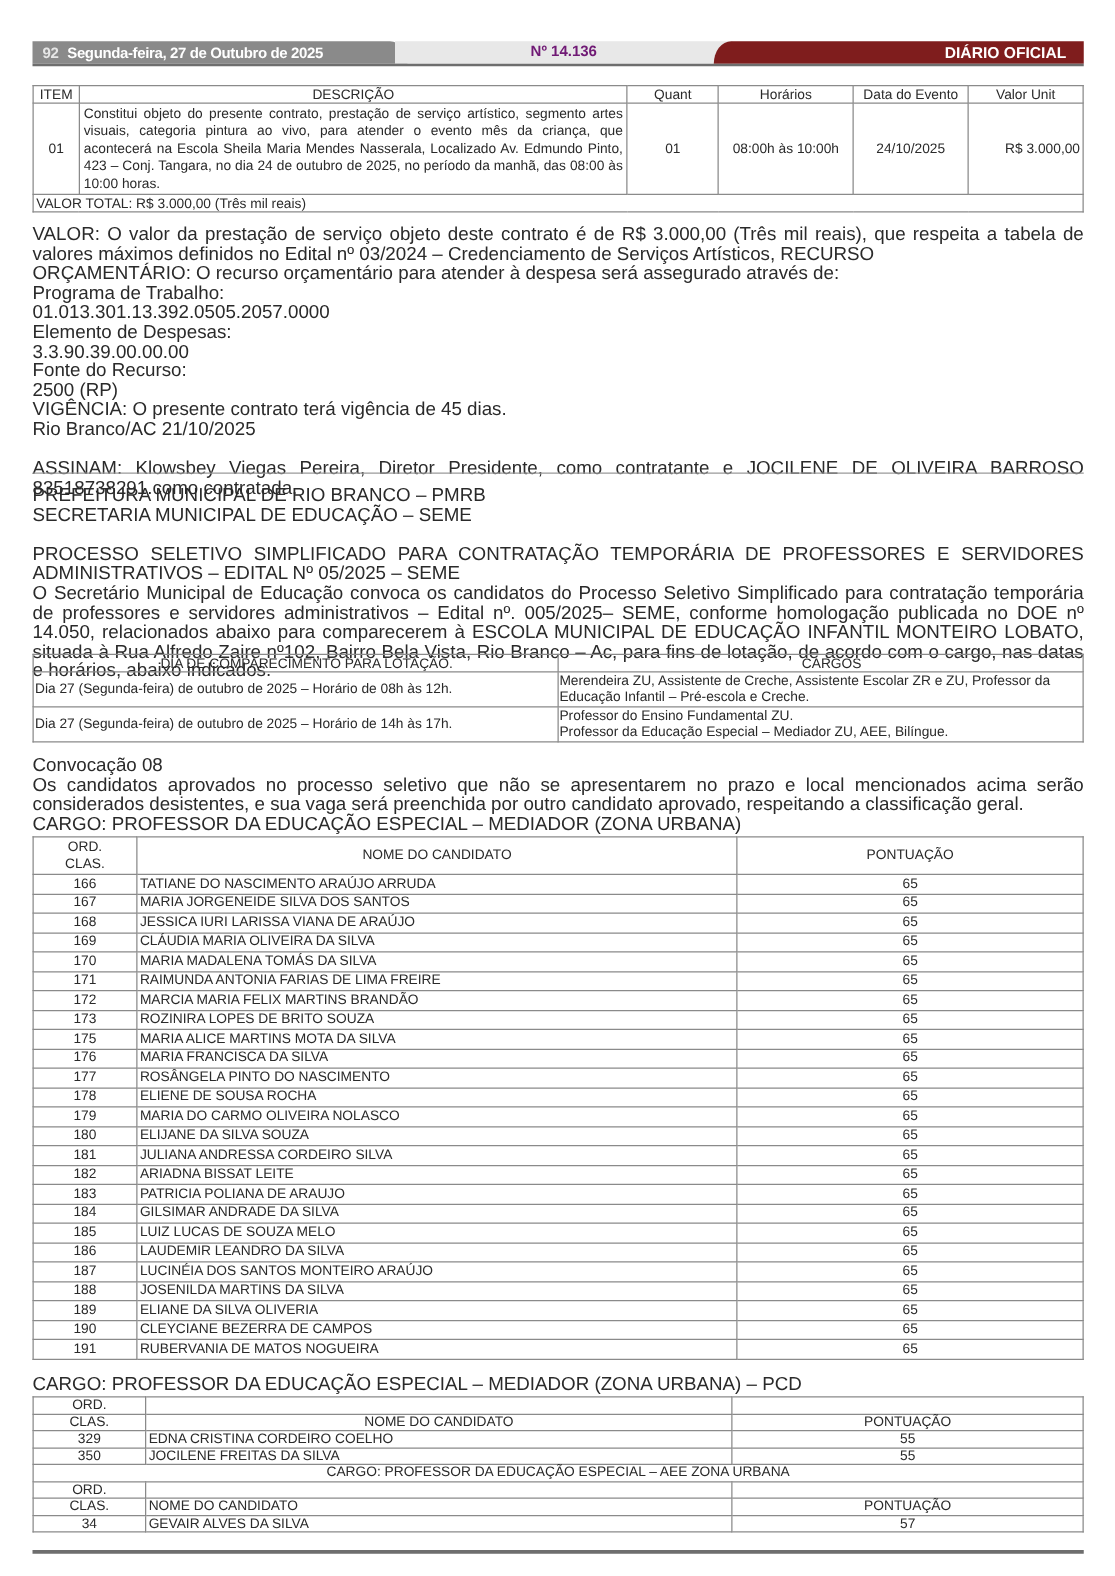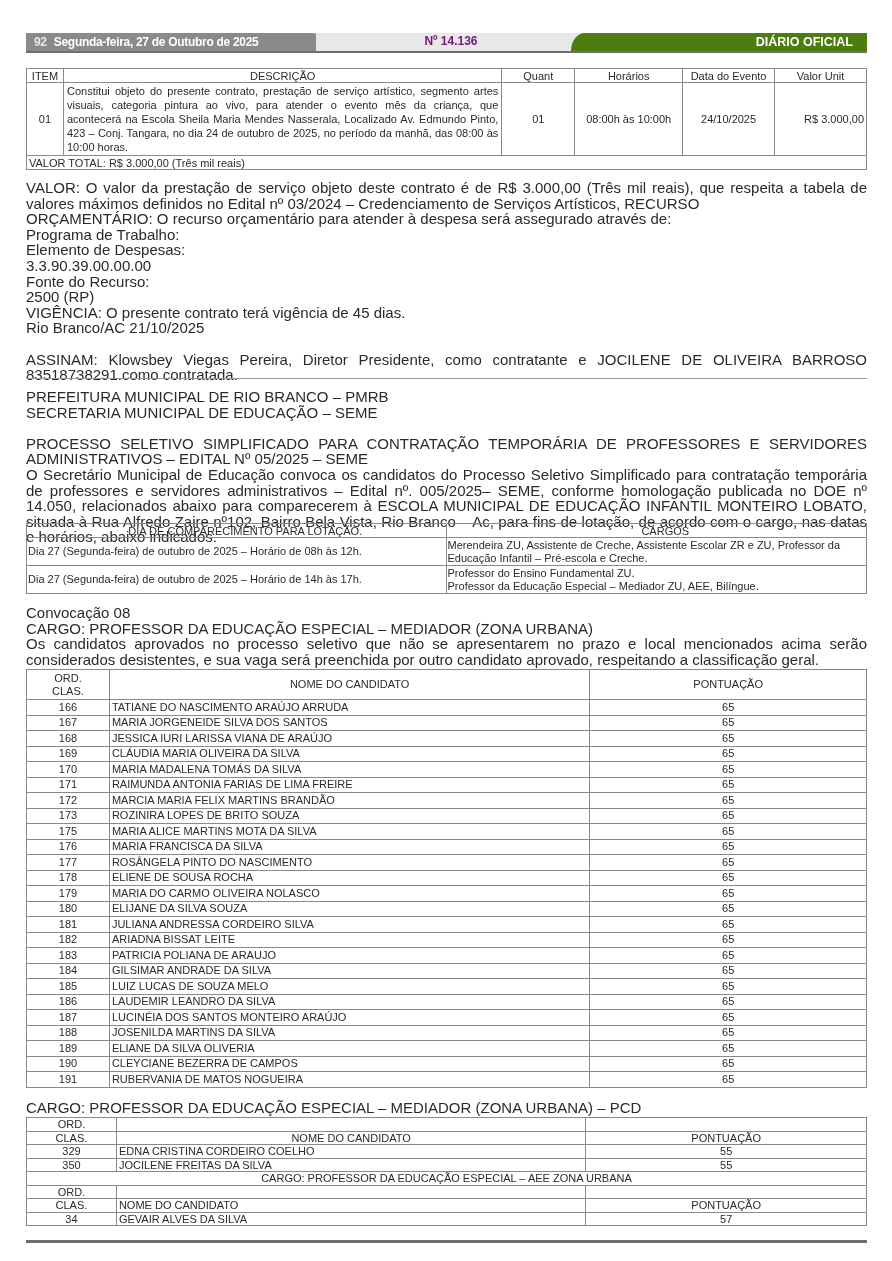--- a/index.html
+++ b/index.html
@@ -8,21 +8,21 @@
   .page { position: absolute; left: 26px; top: 0; width: 841px; }
 
   
   .hdr { position: absolute; top: 33px; left: 0; width: 841px; height: 18px; }
   .hdr-left { position: absolute; left: 0; top: 0; width: 300px; height: 18px; background: #8a8a8a;
               border-top-right-radius: 14px 18px; color: #fff; font-weight: bold; font-size: 12px;
               line-height: 18px; padding-left: 8px; box-sizing: border-box; letter-spacing: -0.3px; }
   .hdr-left .pg { color: #e6e6e6; margin-right: 4px; }
   .hdr-mid { position: absolute; left: 290px; top: 0; width: 270px; height: 18px; background: #e8e8e8;
              text-align: center; font-weight: bold; font-size: 12px; line-height: 16px; color: #701a75; }
-  .hdr-right { position: absolute; left: 545px; top: 0; width: 296px; height: 18px; background: #4d7c0f;
+  .hdr-right { position: absolute; left: 545px; top: 0; width: 296px; height: 18px; background: #7f1d1d;
                border-top-left-radius: 14px 18px; color: #fff; font-weight: bold; font-size: 12.5px;
                line-height: 18px; text-align: right; padding-right: 14px; box-sizing: border-box; }
   .hdr-rule { position: absolute; top: 51px; left: 0; width: 841px; height: 2px; background: #6e6e6e; }
 
   table { border-collapse: collapse; font-size: 11px; color: #2a2a2a; }
   td, th { border: 1px solid #8a8a8a; font-weight: normal; padding: 0 2px; }
 
   .t1 { position: absolute; top: 68px; left: 0; width: 841px; }
   .t1 th { height: 13px; line-height: 12px; text-align: center; }
   .t1 td { text-align: center; }
@@ -97,20 +97,21 @@
     <tr>
       <td class="total" colspan="6">VALOR TOTAL: R$ 3.000,00 (Três mil reais)</td>
     </tr>
   </tbody>
     </table>
 
   <div class="txt" style="top:180px">
     <p>VALOR: O valor da prestação de serviço objeto deste contrato é de R$ 3.000,00 (Três mil reais), que respeita a tabela de valores máximos definidos no Edital nº 03/2024 – Credenciamento de Serviços Artísticos, RECURSO</p>
     <p>ORÇAMENTÁRIO: O recurso orçamentário para atender à despesa será assegurado através de:</p>
     <p>Programa de Trabalho:</p>
+    <p>01.013.301.13.392.0505.2057.0000</p>
     <p>Elemento de Despesas:</p>
     <p>3.3.90.39.00.00.00</p>
     <p>Fonte do Recurso:</p>
     <p>2500 (RP)</p>
     <p>VIGÊNCIA: O presente contrato terá vigência de 45 dias.</p>
     <p>Rio Branco/AC 21/10/2025</p>
     <p style="height:15.6px"></p>
     <p>ASSINAM: Klowsbey Viegas Pereira, Diretor Presidente, como contratante e JOCILENE DE OLIVEIRA BARROSO 83518738291.como contratada.</p>
   </div>
 
@@ -143,22 +144,22 @@
       <td>
         <div>Professor do Ensino Fundamental ZU.</div>
         <div>Professor da Educação Especial – Mediador ZU, AEE, Bilíngue.</div>
       </td>
     </tr>
   </tbody>
     </table>
 
   <div class="txt" style="top:605px">
     <p>Convocação 08</p>
+    <p>Os candidatos aprovados no processo seletivo que não se apresentarem no prazo e local mencionados acima serão considerados desistentes, e sua vaga será preenchida por outro candidato aprovado, respeitando a classificação geral.</p>
     <p>CARGO: PROFESSOR DA EDUCAÇÃO ESPECIAL – MEDIADOR (ZONA URBANA)</p>
-    <p>Os candidatos aprovados no processo seletivo que não se apresentarem no prazo e local mencionados acima serão considerados desistentes, e sua vaga será preenchida por outro candidato aprovado, respeitando a classificação geral.</p>
   </div>
 
   <table class="t3">
     <colgroup>
         <col style="width:83px">
         <col style="width:481px">
         <col style="width:277px">
       </colgroup>
     <thead>
       <tr>

